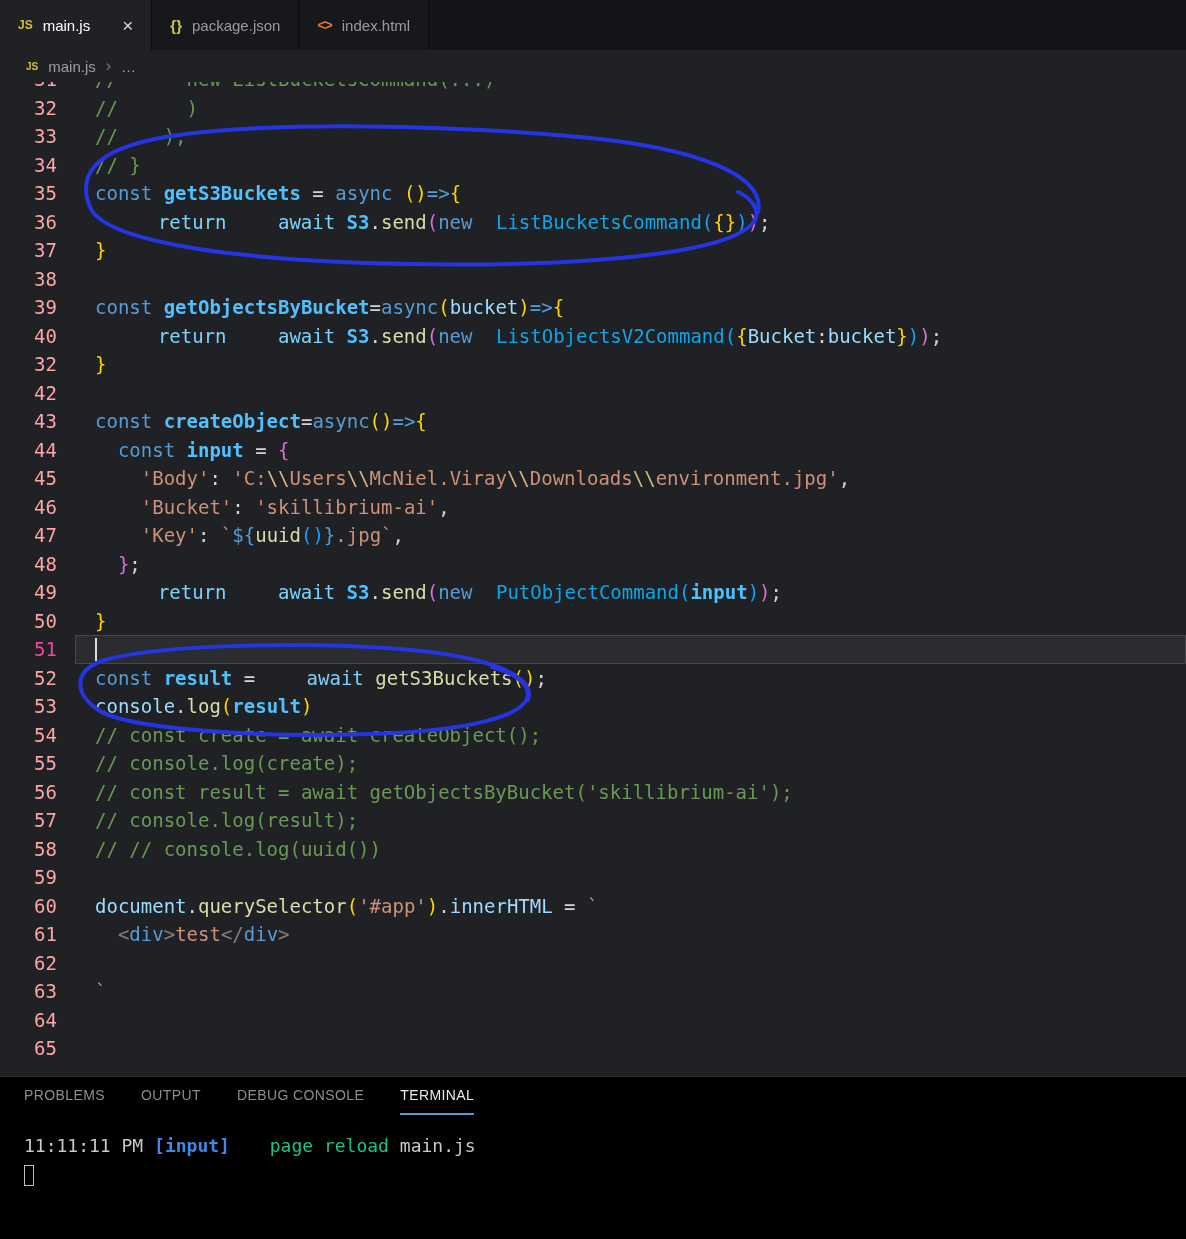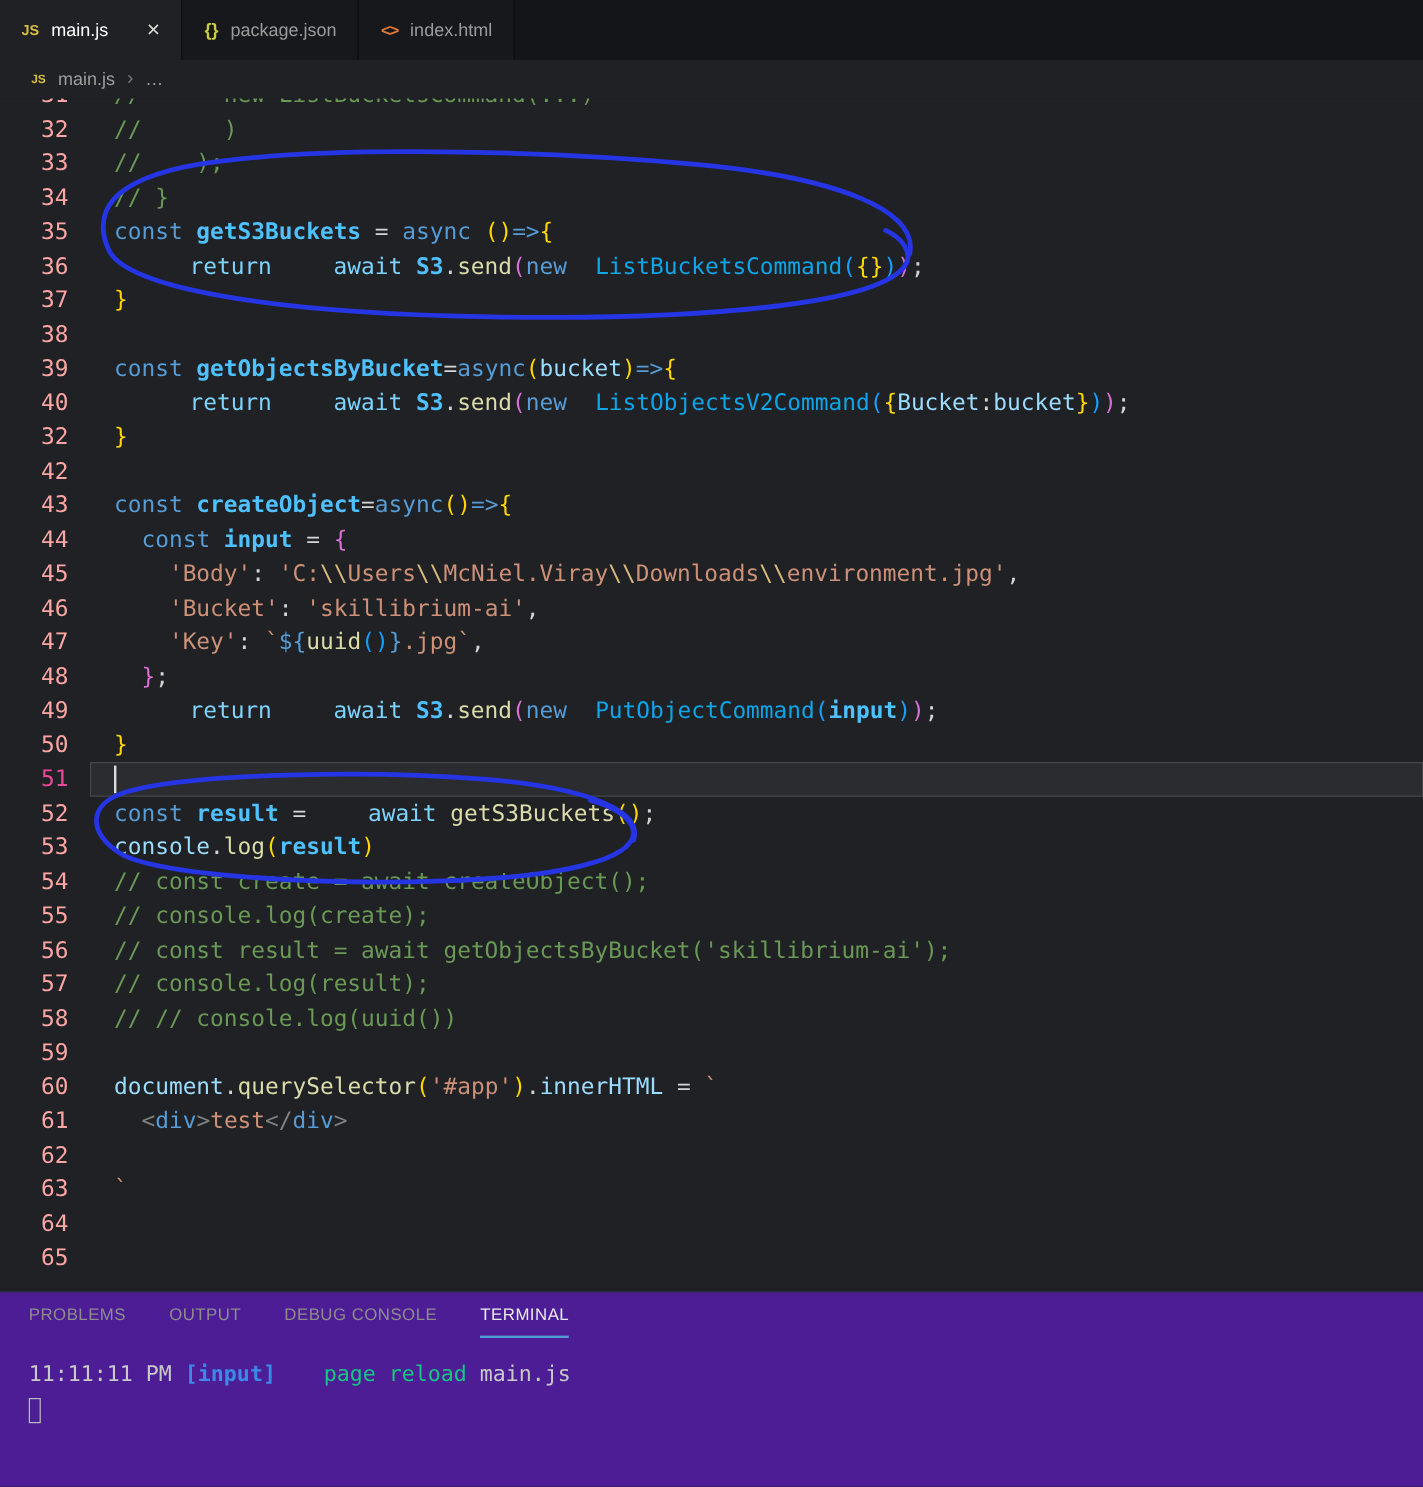--- a/index.html
+++ b/index.html
@@ -50,21 +50,21 @@
   .t-b2 { color:#da70d6; }            
   .t-b3 { color:#179fff; }            
   .t-d  { color:#d4d4d4; }            
   .t-tp { color:#808080; }            
 
   
   .annotations { position:absolute; inset:0; pointer-events:none; z-index:10; }
   .ink { fill:none; stroke-width:4; stroke-linecap:round; }
 
   
-  .panel { position:absolute; left:0; right:0; top:1076px; bottom:0; background:#4c1d95;
+  .panel { position:absolute; left:0; right:0; top:1076px; bottom:0; background:#000000;
            border-top:1px solid #2a2d31; }
   .panel-tabs { display:flex; gap:36px; padding-left:24px; height:38px; align-items:stretch; }
   .panel-tab { font-size:14px; letter-spacing:0.4px; color:#8d8d8d; display:flex; align-items:center;
                border-bottom:2px solid transparent; cursor:default; }
   .panel-tab.active { color:#e9e9e9; border-bottom-color:#539bd5; }
   .terminal { padding:18px 0 0 24px; font:18px/26px "DejaVu Sans Mono",monospace; color:#cccccc; }
   .term-blue  { color:#3c8ae8; font-weight:700; }
   .term-green { color:#17c585;margin-left:29px; }
   .term-dim   { color:#c9c9c9; }
   .term-cursor { margin-top:6px; width:10px; height:21px; border:1px solid #bdbdbd; }

